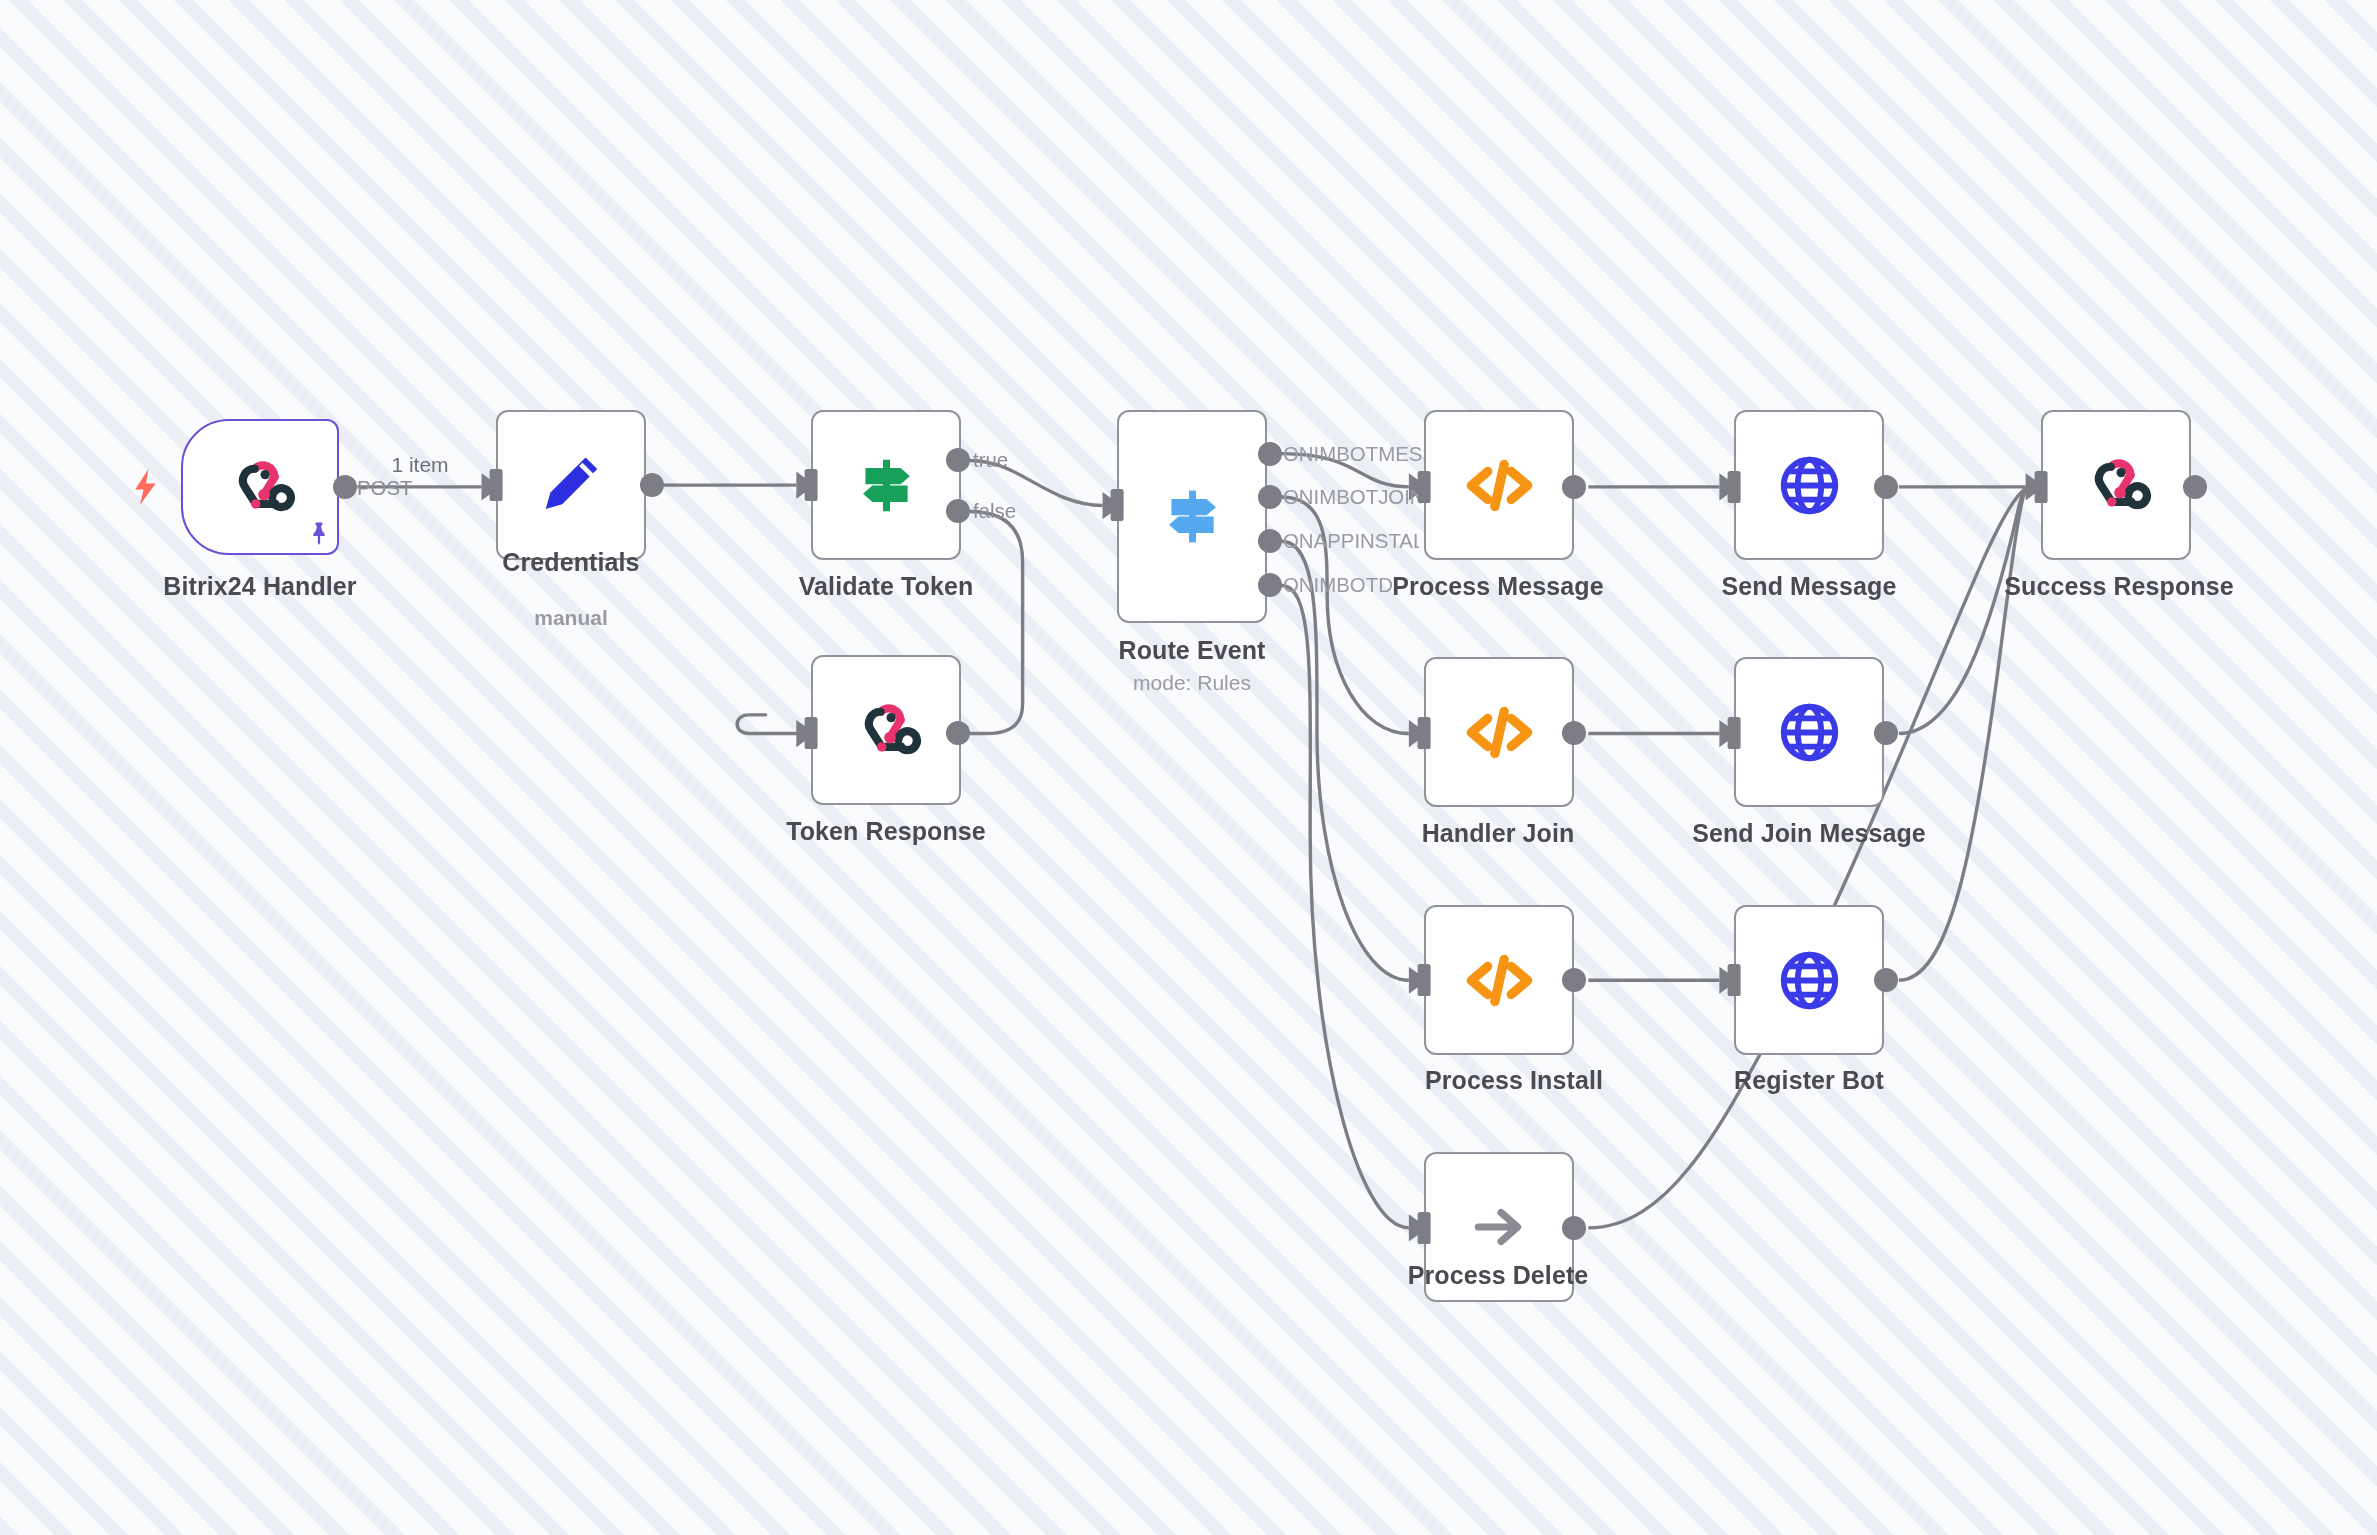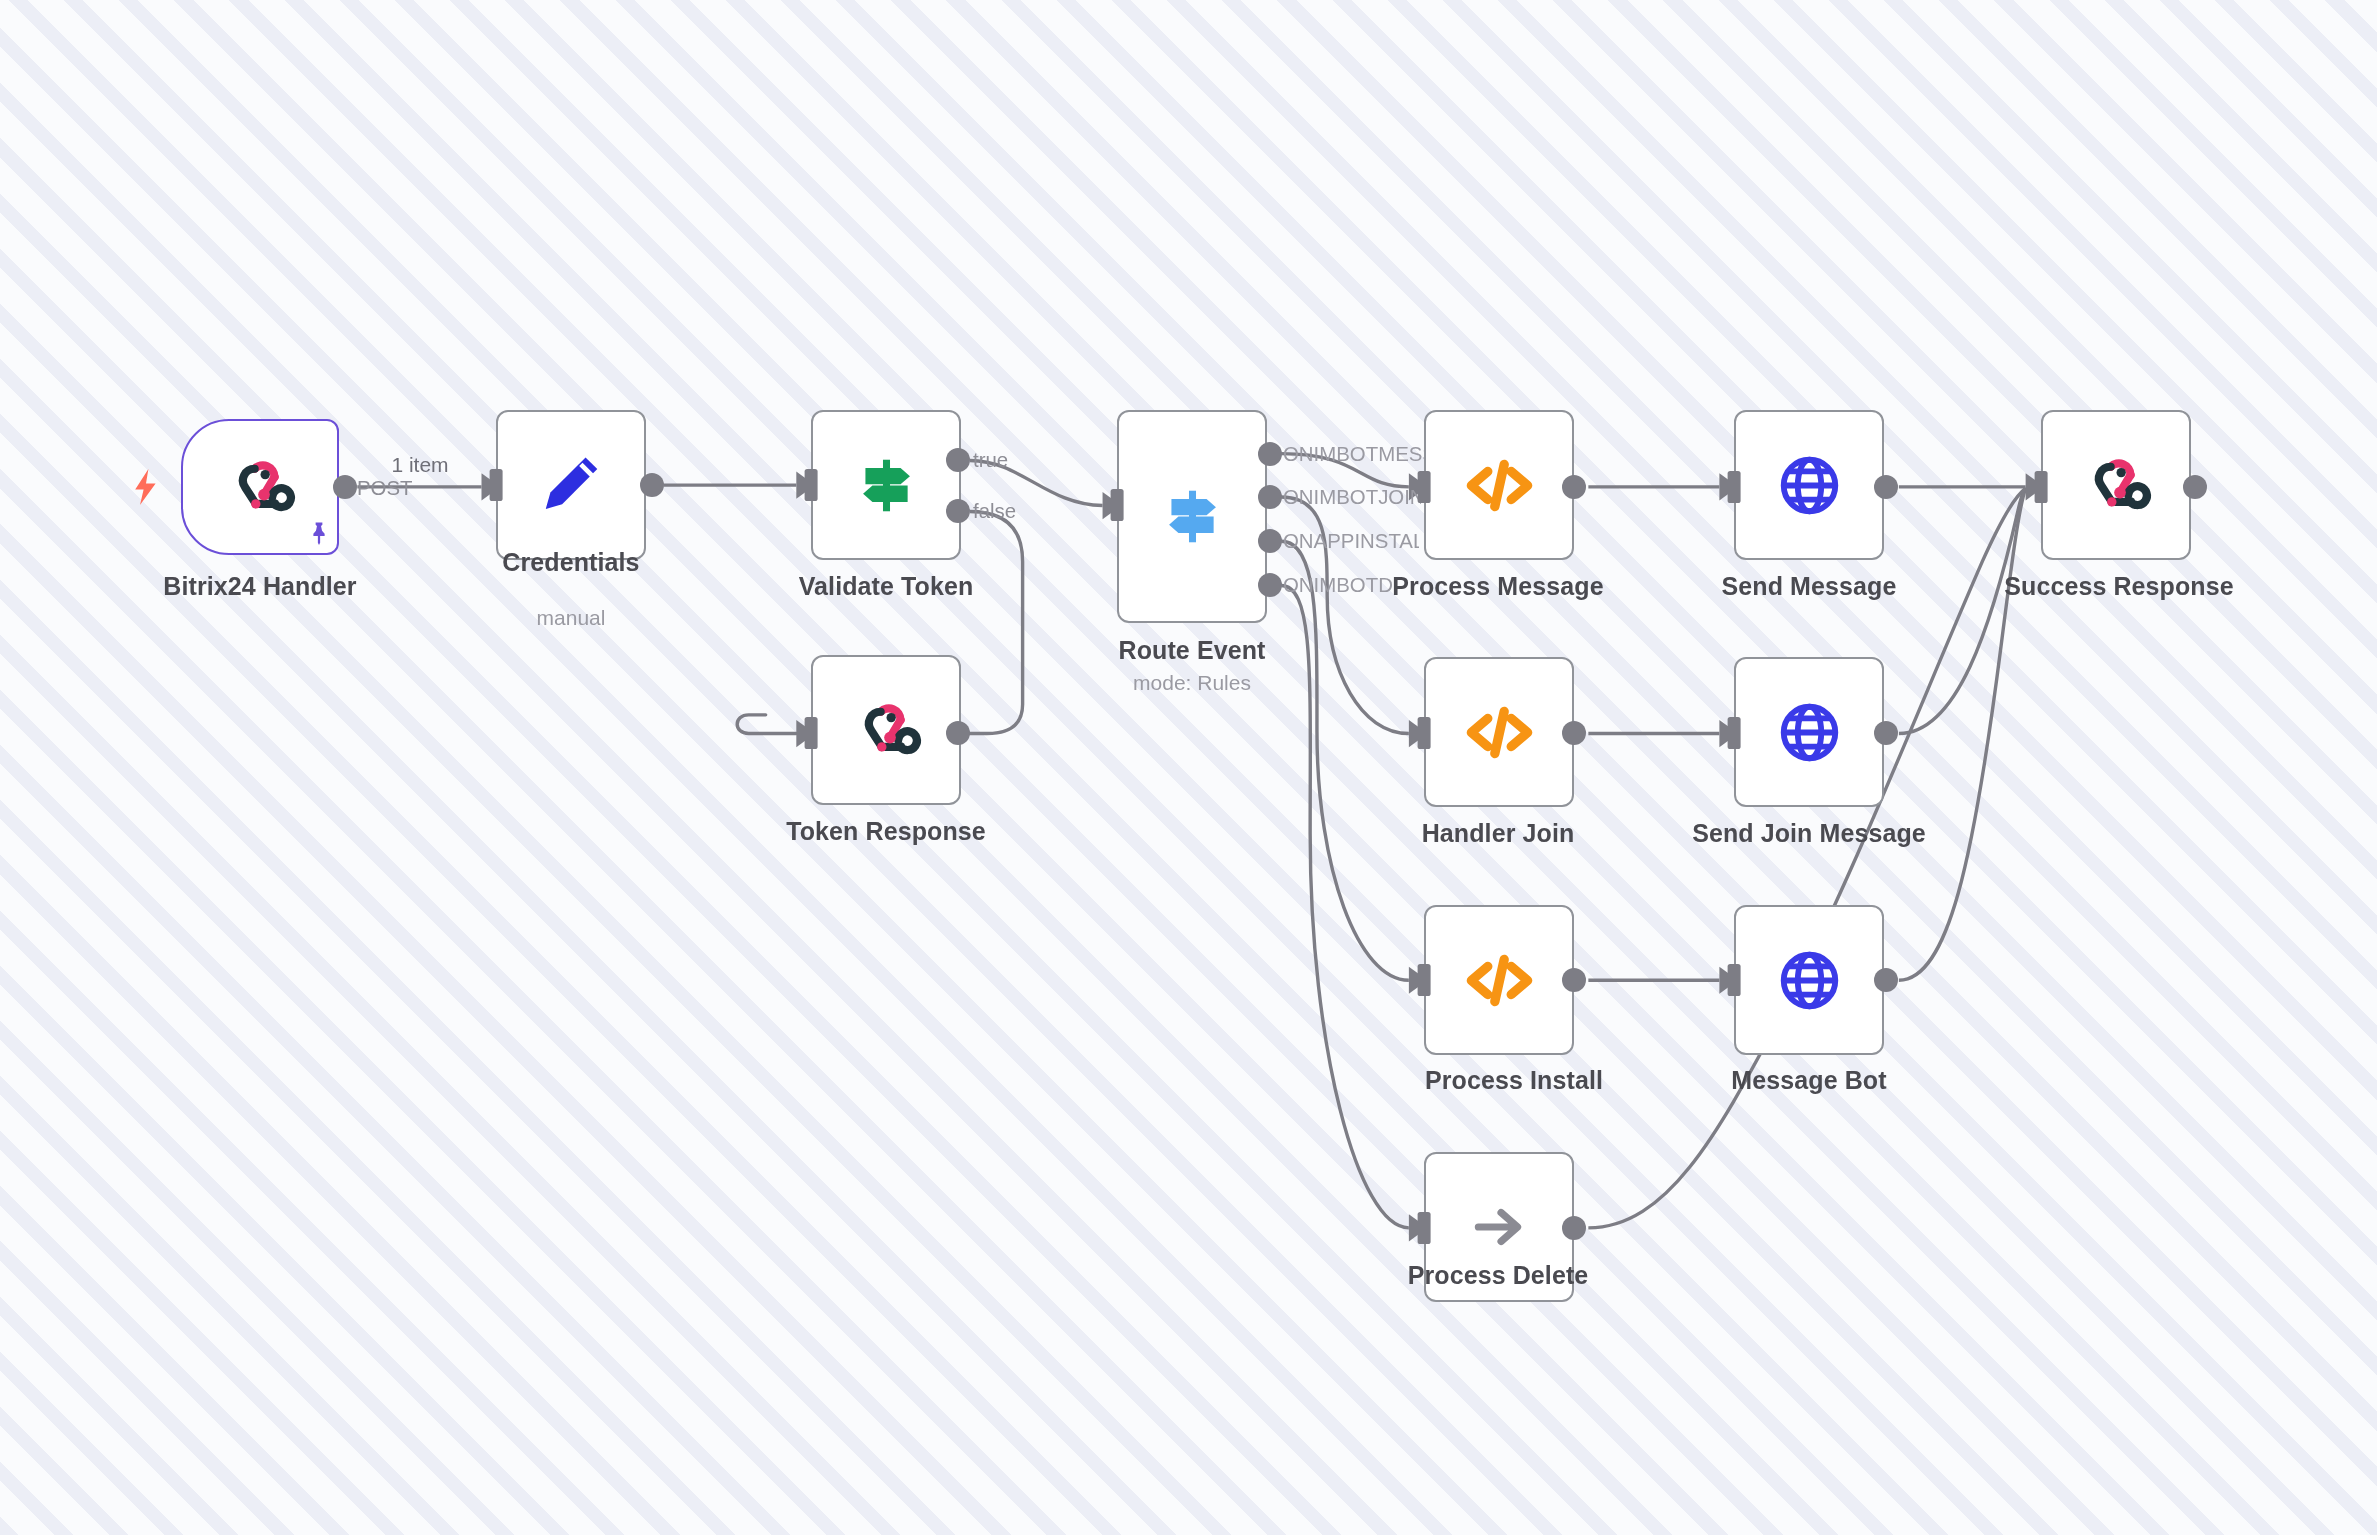--- a/index.html
+++ b/index.html
@@ -208,21 +208,21 @@
 
   <div class="node" style="left:496px; top:410px; width:150px; height:150px;">
     <svg class="node-icon" viewBox="0 0 64 64">
       <path d="M44 8l10 10-30 30-14 4 4-14z" fill="#2d2ee0"></path>
       <path d="M40 14l10 10" stroke="#ffffff" stroke-width="4"></path>
     </svg>
   </div>
   <div class="in-stub" style="left:496px; top:485px;"></div>
   <div class="out-dot" style="left:652px; top:485px;"></div>
   <div class="caption" style="left:571px; top:548px;">Credentials</div>
-  <div class="subcaption" style="left:571px; top:606px;">manual</div>
+  <div class="subcaption" style="left:571px; top:606px;font-weight:bold;">manual</div>
 
   <div class="node" style="left:811px; top:410px; width:150px; height:150px;">
     <svg class="node-icon" viewBox="0 0 64 64">
       <rect x="29" y="10" width="6" height="44" fill="#16a05a"></rect>
       <path d="M14 17h30l8 7-8 7H14z" fill="#16a05a"></path>
       <path d="M50 32H20l-8 7 8 7h30z" fill="#16a05a"></path>
     </svg>
   </div>
   <div class="in-stub" style="left:811px; top:485px;"></div>
   <div class="out-dot" style="left:958px; top:460px;"></div>
@@ -346,21 +346,21 @@
 
   <div class="node" style="left:1734px; top:905px; width:150px; height:150px;">
     <svg class="node-icon" viewBox="0 0 64 64">
       <circle cx="32" cy="32" r="22" stroke="#3a3ae8" stroke-width="5" fill="none"></circle>
       <ellipse cx="32" cy="32" rx="10" ry="22" stroke="#3a3ae8" stroke-width="5" fill="none"></ellipse>
       <path d="M10 32h44M14 20h36M14 44h36" stroke="#3a3ae8" stroke-width="5" fill="none"></path>
     </svg>
   </div>
   <div class="in-stub" style="left:1734px; top:980px;"></div>
   <div class="out-dot" style="left:1886px; top:980px;"></div>
-  <div class="caption" style="left:1809px; top:1066px;">Message Bot</div>
+  <div class="caption" style="left:1809px; top:1066px;">Register Bot</div>
 
   <div class="node" style="left:1424px; top:1152px; width:150px; height:150px;">
     <svg class="node-icon small" viewBox="0 0 64 64">
       <path d="M12 32h36M34 18l16 14-16 14" stroke="#8b8b93" stroke-width="7" fill="none" stroke-linecap="round" stroke-linejoin="round"></path>
     </svg>
   </div>
   <div class="in-stub" style="left:1424px; top:1228px;"></div>
   <div class="out-dot" style="left:1574px; top:1228px;"></div>
   <div class="caption" style="left:1498px; top:1261px;">Process Delete</div>
 

